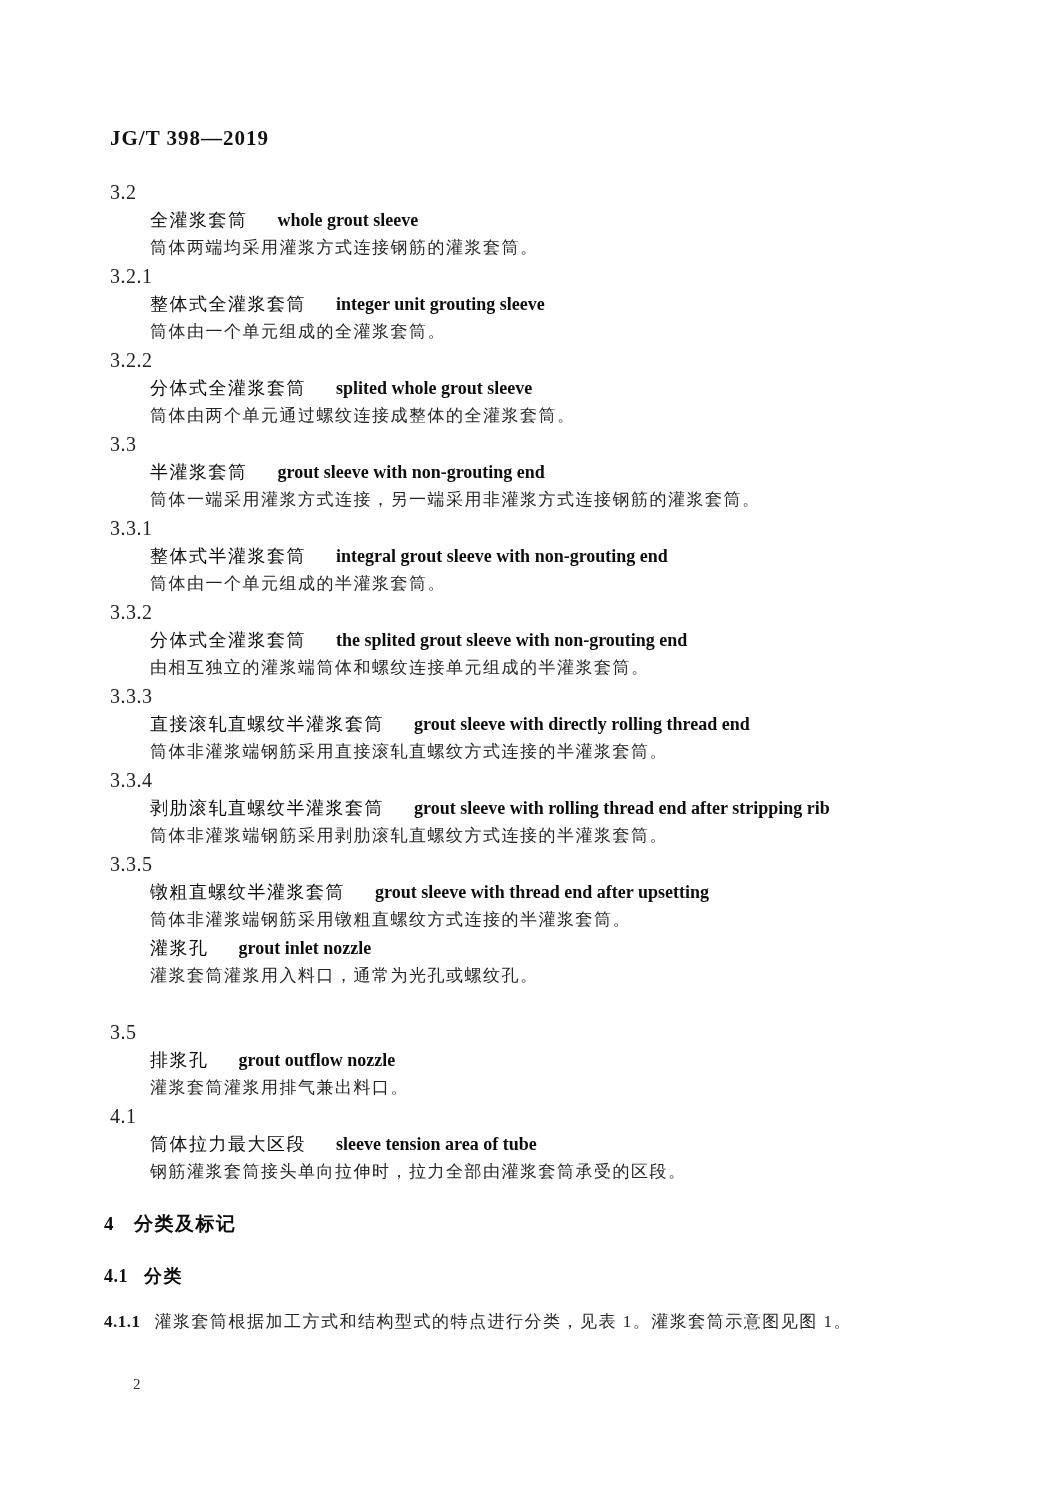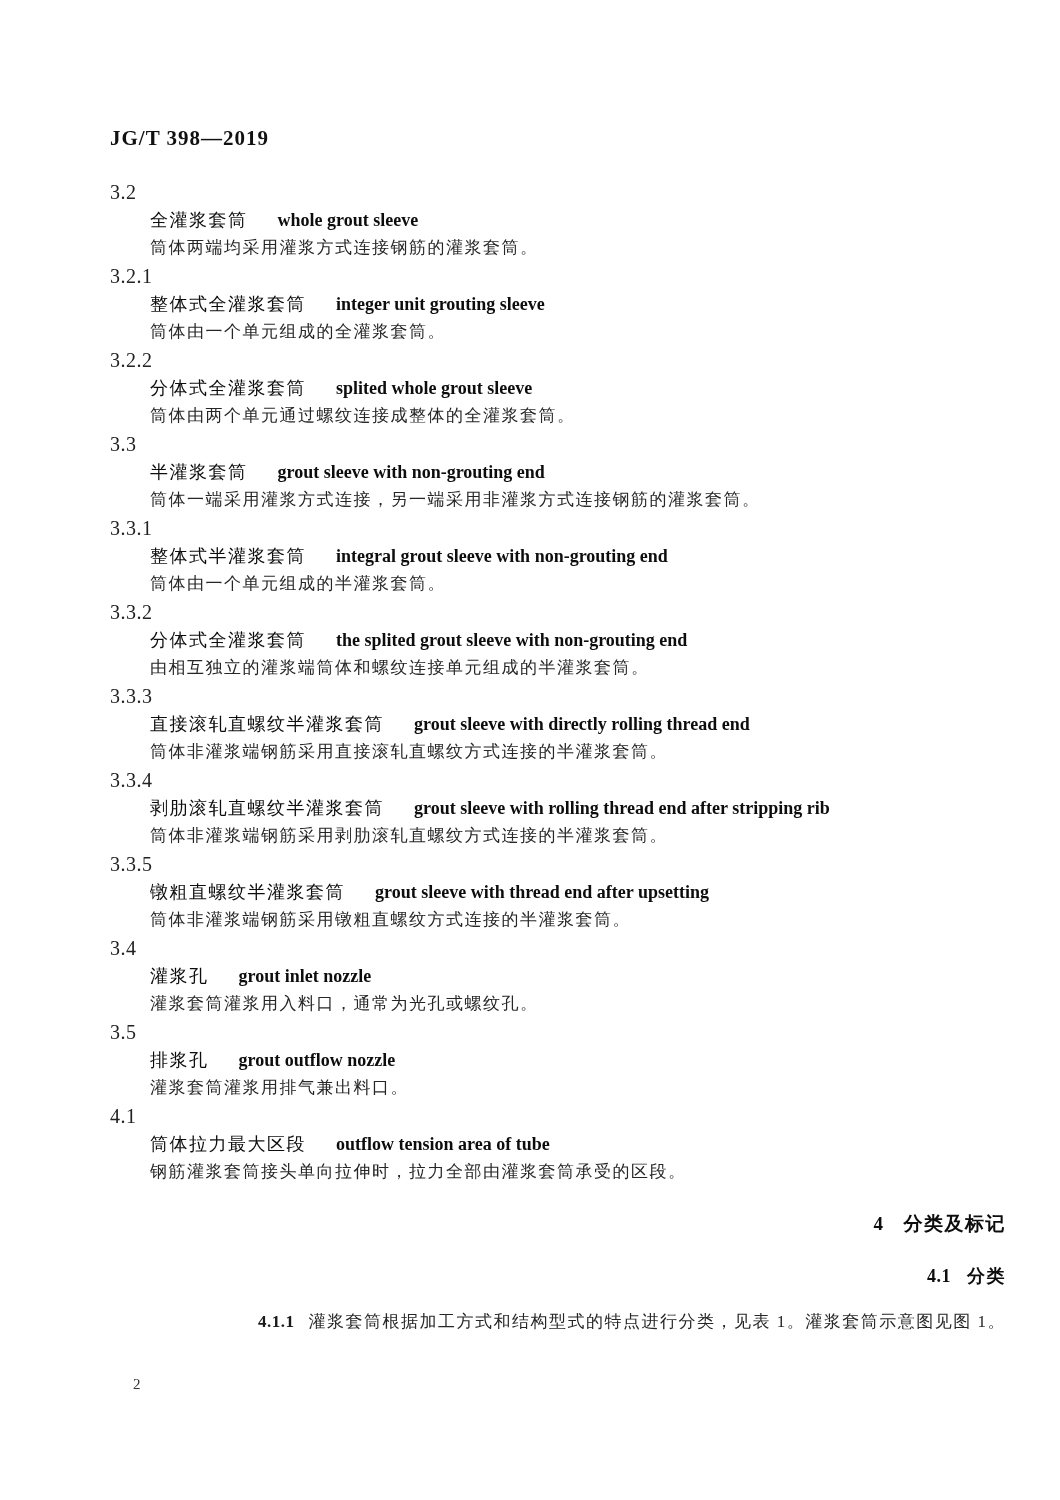--- a/index.html
+++ b/index.html
@@ -63,24 +63,23 @@
     height: 28px;
     line-height: 28px;
     padding-left: 40px;
     font-size: 17px;
     letter-spacing: 1.5px;
     color: #262626;
     white-space: nowrap;
   }
   .chapter {
     position: absolute;
-    left: 126px;
+    left: 104px;
     top: 1210px;
     width: 880px;
-    text-align: right;
   }
   .chapter-heading {
     height: 28px;
     line-height: 28px;
     font-weight: 700;
     font-size: 19px;
     color: #0d0d0d;
     margin-bottom: 24px;
     letter-spacing: 1.5px;
   }
@@ -206,42 +205,41 @@
     <div class="term-block">
       <div class="clause-number">3.3.5</div>
       <div class="term-line">
         <span class="term-zh">镦粗直螺纹半灌浆套筒</span>
         <span class="term-en">grout sleeve with thread end after upsetting</span>
       </div>
       <div class="term-def">筒体非灌浆端钢筋采用镦粗直螺纹方式连接的半灌浆套筒。</div>
     </div>
 
     <div class="term-block">
-      <div class="clause-number">3.4</div>
       <div class="term-line">
         <span class="term-zh">灌浆孔</span>
         <span class="term-en">grout inlet nozzle</span>
       </div>
       <div class="term-def">灌浆套筒灌浆用入料口，通常为光孔或螺纹孔。</div>
     </div>
 
     <div class="term-block">
       <div class="clause-number">3.5</div>
       <div class="term-line">
         <span class="term-zh">排浆孔</span>
         <span class="term-en">grout outflow nozzle</span>
       </div>
       <div class="term-def">灌浆套筒灌浆用排气兼出料口。</div>
     </div>
 
     <div class="term-block">
       <div class="clause-number">4.1</div>
       <div class="term-line">
         <span class="term-zh">筒体拉力最大区段</span>
-        <span class="term-en">outflow tension area of tube</span>
+        <span class="term-en">sleeve tension area of tube</span>
       </div>
       <div class="term-def">钢筋灌浆套筒接头单向拉伸时，拉力全部由灌浆套筒承受的区段。</div>
     </div>
   </div>
 
   <div class="chapter">
     <div class="chapter-heading">
       <span class="num">4</span><span>分类及标记</span>
     </div>
     <div class="sub-heading">

